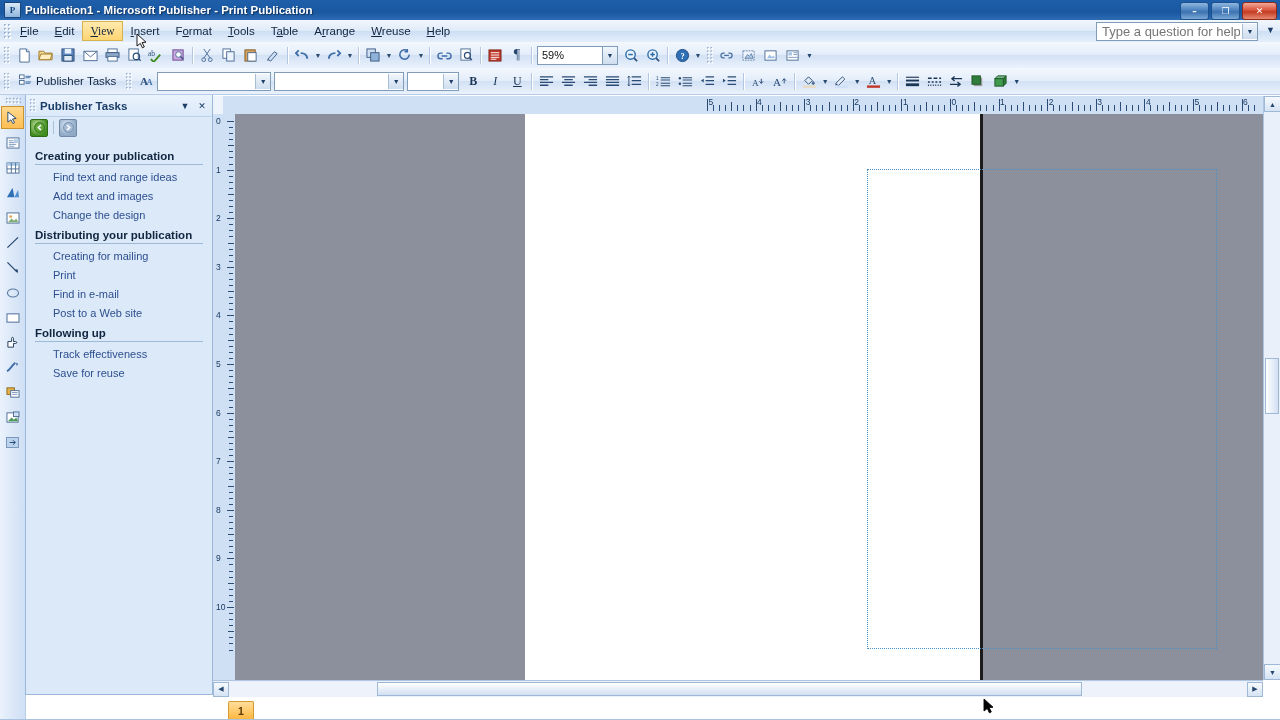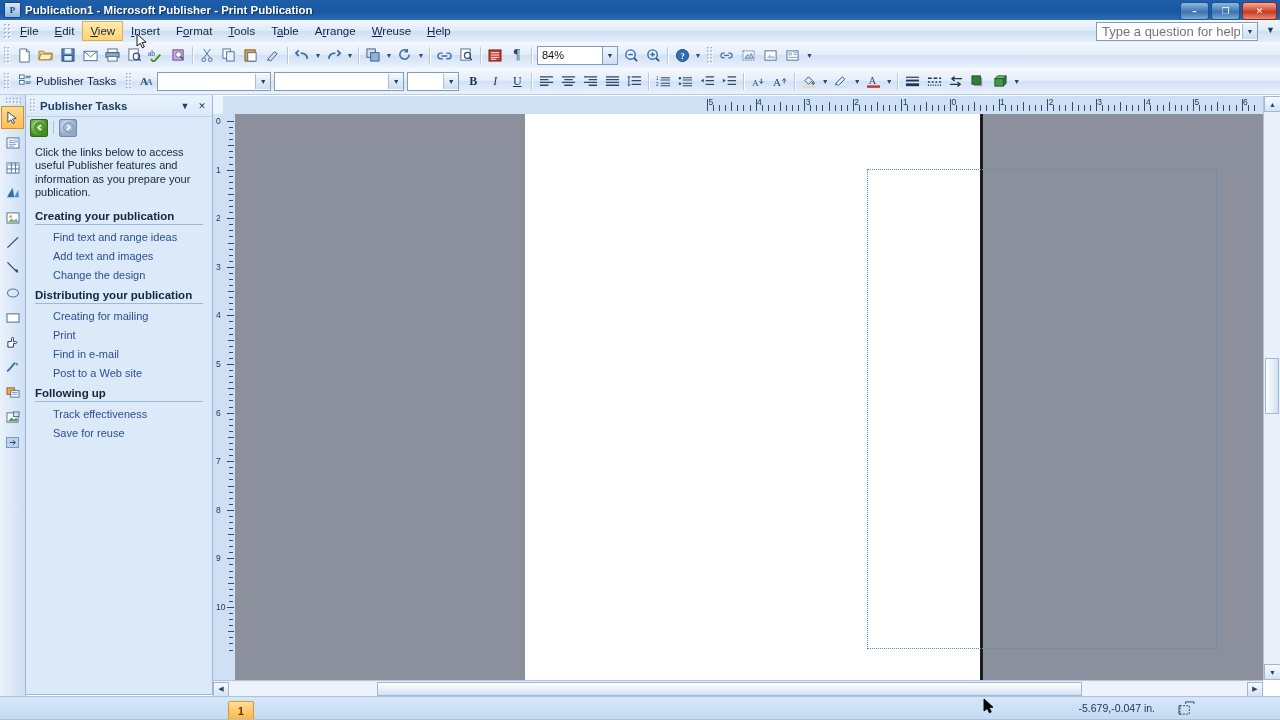--- a/index.html
+++ b/index.html
@@ -56,20 +56,21 @@
     background-size:4px 4px;background-position:1px 1px,0 0;}
   .menu-item{
     padding:3px 7px;color:#10253f;font-size:11.5px;cursor:default;white-space:nowrap;
     border:1px solid transparent;
   }
   .menu-item u{text-decoration:underline;}
   .menu-item.active{
     background:linear-gradient(to bottom,#ffe9a8,#ffd濃);
     background:linear-gradient(to bottom,#ffeaae,#ffd473);
     border:1px solid #d6b34c;
+    font-family:Liberation Serif, serif;
   }
   .helpbox{
     position:absolute;right:22px;top:2px;width:160px;height:17px;
     background:#ffffff;border:1px solid #7f9db9;
     display:flex;align-items:center;
   }
   .helpbox input{
     border:0;outline:0;width:138px;height:15px;margin-left:3px;
     font-family:"Liberation Sans",sans-serif;font-size:13px;color:#222;
     background:transparent;
@@ -469,21 +470,21 @@
     <div class="tbi">
       <svg width="14" height="13" viewBox="0 0 15 14">
           <rect x="1" y="1" width="13" height="12" fill="#c03a2b" stroke="#7d2419"></rect>
           <path d="M3 4h9M3 6.5h9M3 9h9M3 11h6" stroke="#fff" stroke-width="1"></path>
         </svg>
     </div>
     <div class="tbi" style="font-family:'Liberation Serif',serif;font-size:14px;color:#27456c;">¶</div>
 
     <div class="sep"></div>
 
-    <div class="zoombox">84%</div>
+    <div class="zoombox">59%</div>
     <div class="zoomdd">▼</div>
 
     <div class="tbi">
       <svg width="15" height="15" viewBox="0 0 16 16">
           <circle cx="7" cy="7" r="5" fill="#eaf3fd" stroke="#2e6ea8" stroke-width="1.5"></circle>
           <path d="M4.6 7h4.8" stroke="#2e6ea8" stroke-width="1.6"></path>
           <path d="M10.8 10.8L14 14" stroke="#2e4f78" stroke-width="1.8"></path>
         </svg>
     </div>
     <div class="tbi">
@@ -806,21 +807,20 @@
       </div>
       <div class="nav-sep"></div>
       <div class="navbtn fwd">
         <svg width="11" height="11" viewBox="0 0 12 12">
             <circle cx="6" cy="6" r="5.4" fill="#a6bcd6" stroke="#7089a6"></circle>
             <path d="M4.4 3.4L7.4 6l-3 2.6" fill="none" stroke="#fff" stroke-width="1.6"></path>
           </svg>
       </div>
     </div>
     <div class="tp-body">
-      <div class="tp-intro">Click the links below to access useful Publisher features and information as you prepare your publication.</div>
 
       <div class="tp-sect">Creating your publication</div>
       <div class="tp-link">Find text and range ideas</div>
       <div class="tp-link">Add text and images</div>
       <div class="tp-link">Change the design</div>
 
       <div class="tp-sect">Distributing your publication</div>
       <div class="tp-link">Creating for mailing</div>
       <div class="tp-link">Print</div>
       <div class="tp-link">Find in e-mail</div>
@@ -1052,30 +1052,20 @@
     <div class="sbtn vsb-dn">▼</div>
   </div>
   <div class="scroll-h">
     <div class="sbtn">◀</div>
     <div class="strack" style="max-width:148px"></div>
     <div class="sthumb" style="width:705px"></div>
     <div class="strack"></div>
     <div class="sbtn">▶</div>
   </div>
 
-  <div class="statusbar">
-    <div class="st-coords">-5.679,-0.047 in.</div>
-    <div class="st-sizeicon">
-      <svg width="17" height="15" viewBox="0 0 18 16">
-          <path d="M8 1h9M8 1v2M17 1v2" stroke="#24456c" fill="none"></path>
-          <rect x="2" y="5" width="10" height="9" fill="none" stroke="#24456c" stroke-dasharray="2 1.4"></rect>
-          <path d="M1 5v9M1 5h2M1 14h2" stroke="#24456c" fill="none"></path>
-        </svg>
-    </div>
-  </div>
   <div class="pagetab">1</div>
   <div class="bottomline"></div>
 
   <div class="cursor-menu">
     <svg width="12" height="17" viewBox="0 0 12 17">
         <path d="M1 1l9 8.2-3.9 0.3 2.2 4.4-1.9 0.9-2.1-4.4L1 13z" fill="#ffffff" stroke="#000000" stroke-width="0.9"></path>
       </svg>
   </div>
   <div class="cursor-arrow">
     <svg width="12" height="17" viewBox="0 0 12 17">

